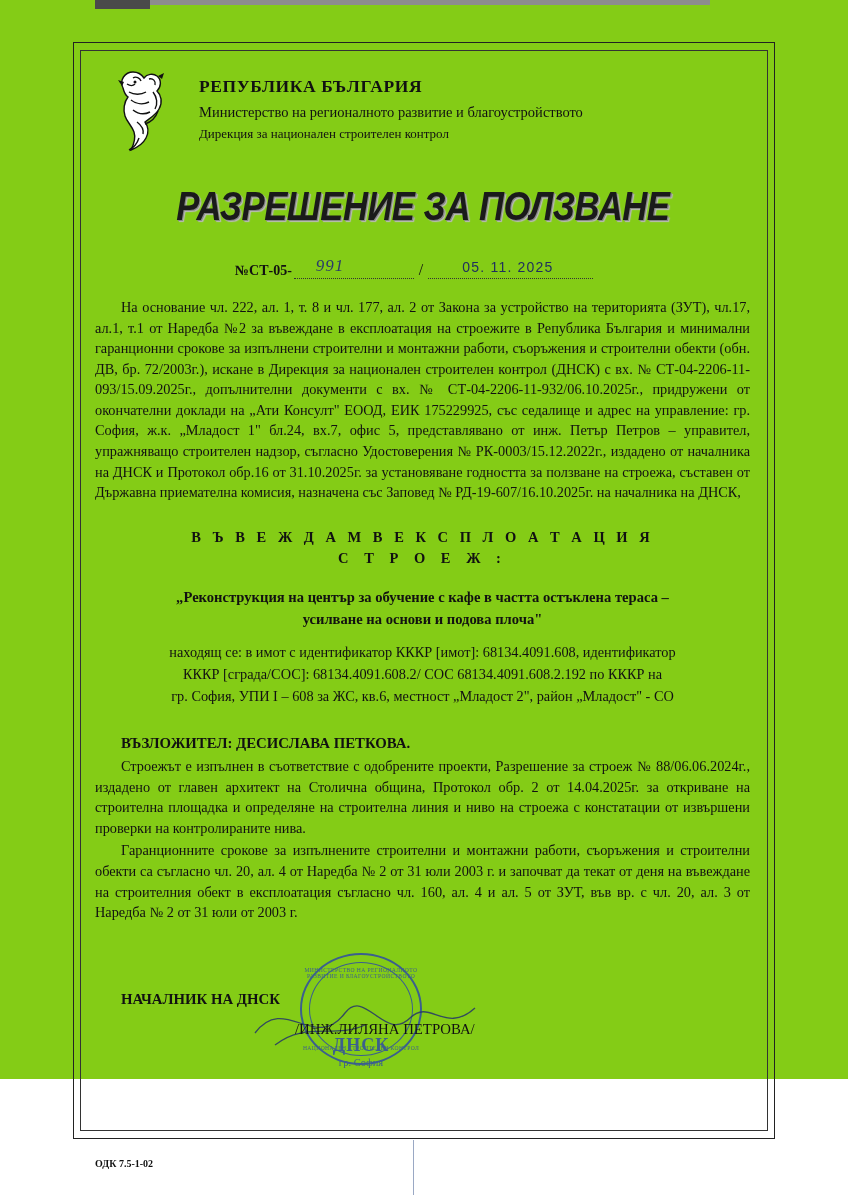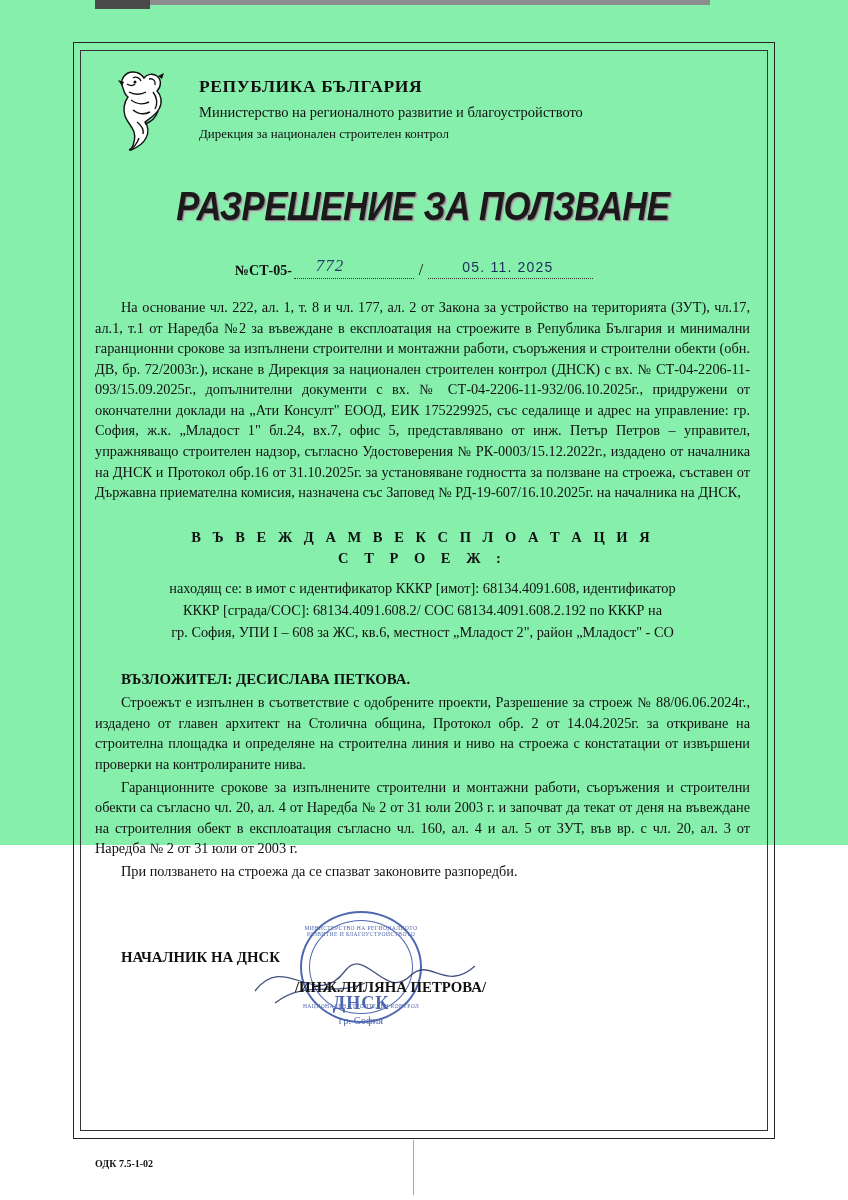--- a/index.html
+++ b/index.html
@@ -11,22 +11,22 @@
     width: 848px;
     height: 1200px;
     font-family: "Liberation Serif", serif;
     color: #111;
     position: relative;
     overflow: hidden;
   }
   .page {
     position: absolute;
     left: 0; top: 0;
-    width: 848px; height: 845px;
-    background: #86efac;
+    width: 848px; height: 1079px;
+    background: #84cc16;
   }
   
   .scan-top-bar {
     position: absolute;
     top: 0; left: 95px;
     width: 55px; height: 9px;
     background: #4a4a4a;
   }
   .scan-top-bar2 {
     position: absolute;
@@ -206,21 +206,21 @@
   .chief-label {
     position: absolute;
     left: 26px; top: 38px;
     font-weight: bold;
     font-size: 14.8px;
     text-align: center;
   }
   .chief-name {
     position: absolute;
     left: 200px; top: 68px;
-    font-weight: bold;
+    font-weight: normal;
     font-size: 14.8px;
   }
   
   .stamp {
     position: absolute;
     left: 205px; top: 0px;
     width: 118px; height: 108px;
     border-radius: 50%;
     border: 2px solid #2f4da3;
     color: #2f4da3;
@@ -326,50 +326,53 @@
       </div>
     </div>
 
     <div class="title-wrap">
       <div class="doc-title">РАЗРЕШЕНИЕ ЗА ПОЛЗВАНЕ</div>
     </div>
 
     <div class="number-line">
       <span class="num-label">№СТ-05-</span>
       <span class="dots-a">
-        <span class="hand-num">772</span>
+        <span class="hand-num">991</span>
       </span>
       <span class="slash">/</span>
       <span class="dots-b">
         <span class="hand-date">05. 11. 2025</span>
       </span>
     </div>
 
     <div class="body-text">
       <p>На основание чл. 222, ал. 1, т. 8 и чл. 177, ал. 2 от Закона за устройство на територията (ЗУТ), чл.17, ал.1, т.1 от Наредба №2 за въвеждане в експлоатация на строежите в Република България и минимални гаранционни срокове за изпълнени строителни и монтажни работи, съоръжения и строителни обекти (обн. ДВ, бр. 72/2003г.), искане в Дирекция за национален строителен контрол (ДНСК) с вх. № СТ-04-2206-11-093/15.09.2025г., допълнителни документи с вх. № СТ-04-2206-11-932/06.10.2025г., придружени от окончателни доклади на „Ати Консулт" ЕООД, ЕИК 175229925, със седалище и адрес на управление: гр. София, ж.к. „Младост 1" бл.24, вх.7, офис 5, представлявано от инж. Петър Петров – управител, упражняващо строителен надзор, съгласно Удостоверения № РК-0003/15.12.2022г., издадено от началника на ДНСК и Протокол обр.16 от 31.10.2025г. за установяване годността за ползване на строежа, съставен от Държавна приемателна комисия, назначена със Заповед № РД-19-607/16.10.2025г. на началника на ДНСК,</p>
     </div>
 
     <div class="section-heading">
       <span>В Ъ В Е Ж Д А М   В   Е К С П Л О А Т А Ц И Я</span>
       <span class="l2">С Т Р О Е Ж :</span>
     </div>
 
+    <div class="object-name">
+      <div>„Реконструкция на център за обучение с кафе в частта остъклена тераса –</div>
+      <div>усилване на основи и подова плоча"</div>
+    </div>
 
     <div class="object-loc">
       <div>находящ се: в имот с идентификатор КККР [имот]: 68134.4091.608, идентификатор</div>
       <div>КККР [сграда/СОС]: 68134.4091.608.2/ СОС 68134.4091.608.2.192 по КККР на</div>
       <div>гр. София, УПИ I – 608 за ЖС, кв.6, местност „Младост 2", район „Младост" - СО</div>
     </div>
 
     <div class="assignor">ВЪЗЛОЖИТЕЛ: ДЕСИСЛАВА ПЕТКОВА.</div>
 
     <div class="tail-text">
       <p>Строежът е изпълнен в съответствие с одобрените проекти, Разрешение за строеж № 88/06.06.2024г., издадено от главен архитект на Столична община, Протокол обр. 2 от 14.04.2025г. за откриване на строителна площадка и определяне на строителна линия и ниво на строежа с констатации от извършени проверки на контролираните нива.</p>
       <p>Гаранционните срокове за изпълнените строителни и монтажни работи, съоръжения и строителни обекти са съгласно чл. 20, ал. 4 от Наредба № 2 от 31 юли 2003 г. и започват да текат от деня на въвеждане на строителния обект в експлоатация съгласно чл. 160, ал. 4 и ал. 5 от ЗУТ, във вр. с чл. 20, ал. 3 от Наредба № 2 от 31 юли от 2003 г.</p>
-      <p>При ползването на строежа да се спазват законовите разпоредби.</p>
     </div>
 
     <div class="sign-area">
       <div class="chief-label">НАЧАЛНИК НА ДНСК</div>
 
       <div class="stamp">
         <div class="stamp-arc-top">МИНИСТЕРСТВО НА РЕГИОНАЛНОТО РАЗВИТИЕ И БЛАГОУСТРОЙСТВОТО</div>
         <div class="stamp-inner">
           <div class="stamp-main">ДНСК</div>
           <div class="stamp-sub">гр. София</div>

